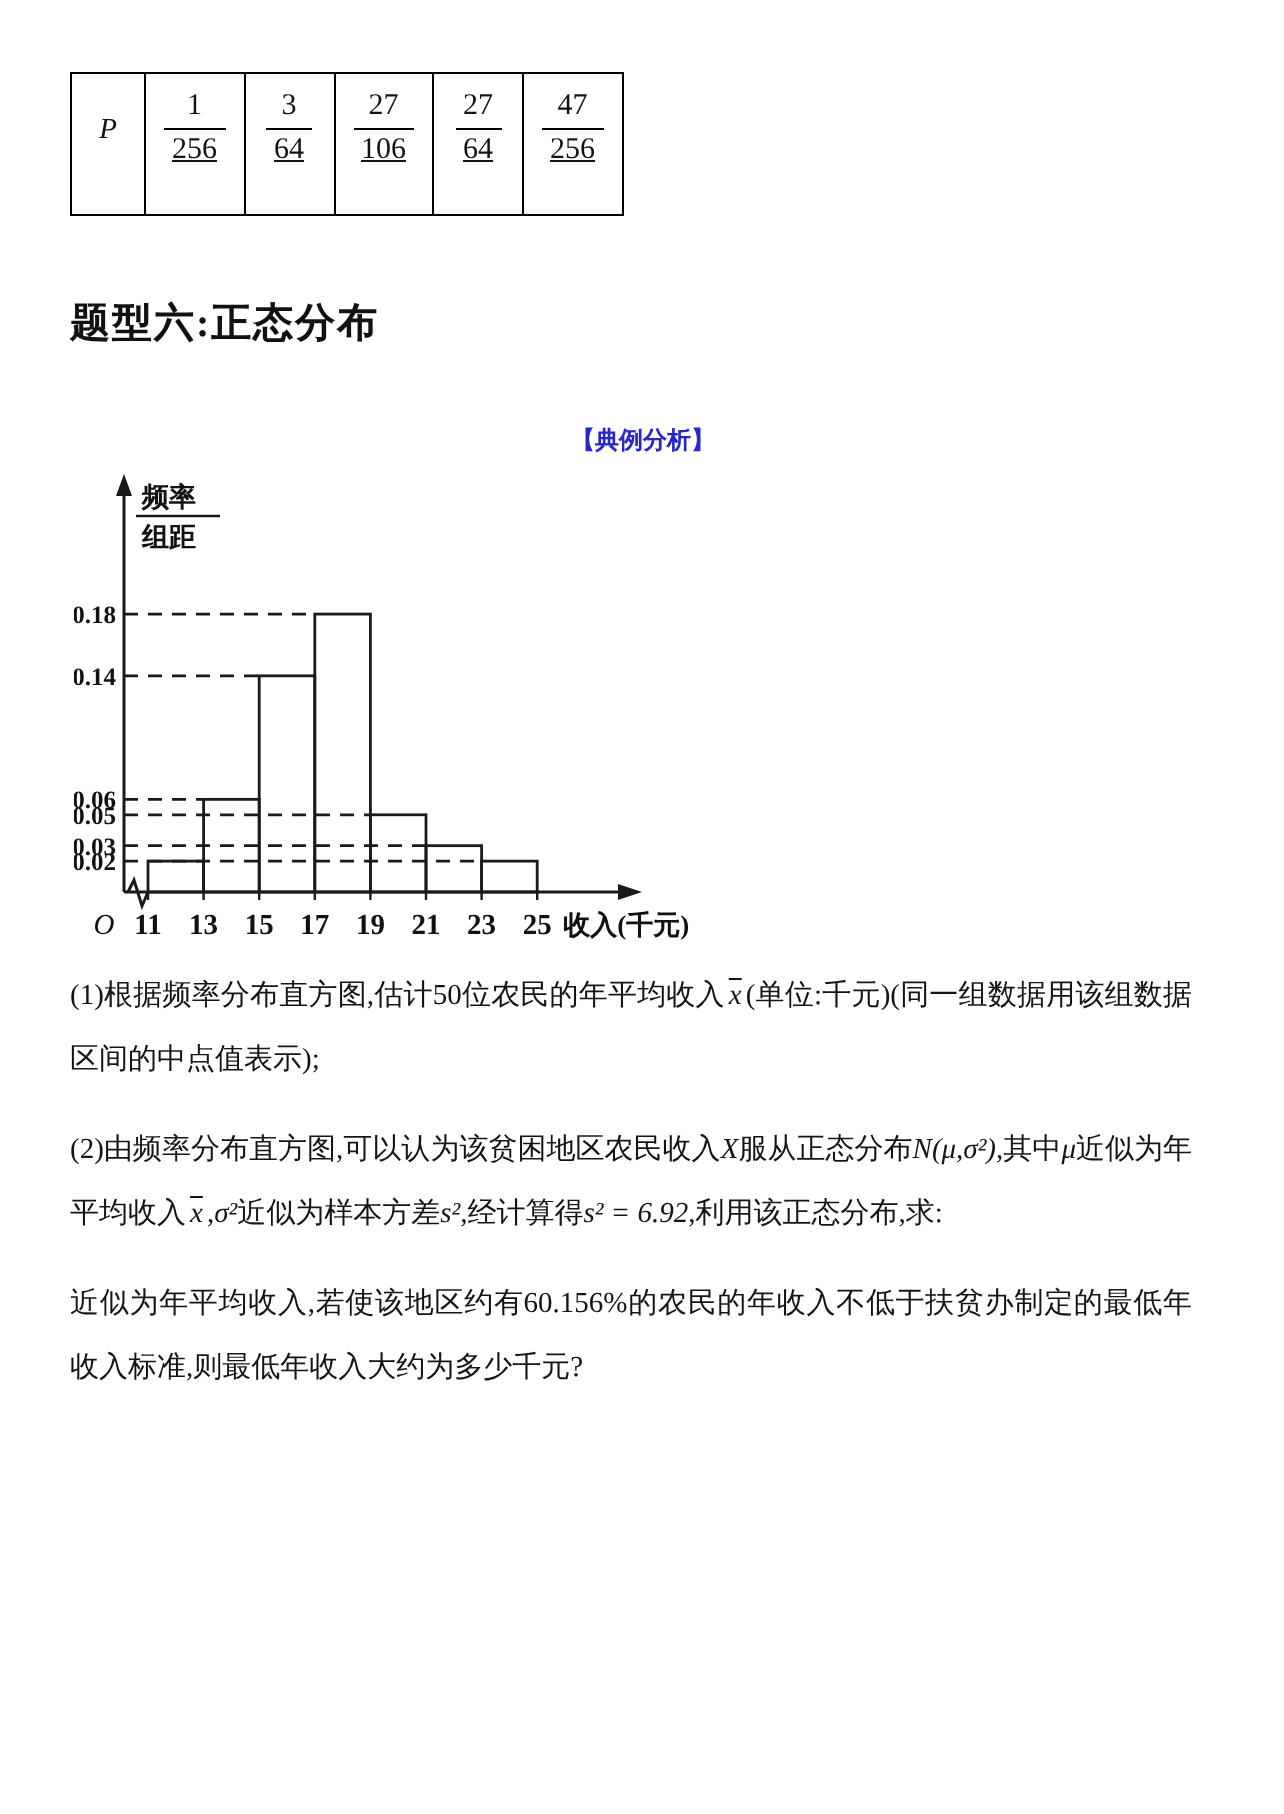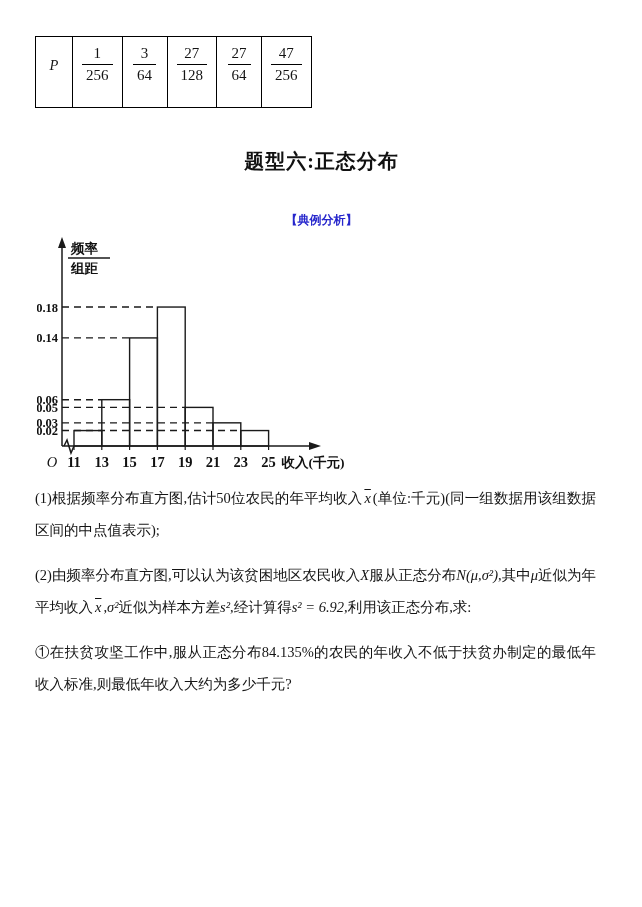--- a/index.html
+++ b/index.html
@@ -19,32 +19,31 @@
   .ptable td{
     border:1.5px solid #000;
     text-align:center;
     vertical-align:top;
     padding:7px 9px 24px 9px;
     min-width:26px;
   }
   .ptable td.pcell{padding-top:20px;min-width:18px;}
   .frac{display:inline-block;text-align:center;font-size:15px;line-height:1.1;vertical-align:middle;}
   .frac .fn{display:block;border-bottom:1.3px solid #000;padding:1px 4px 2px;}
-  .frac .fd{display:block;padding:2px 4px 0;}
+  .frac .fd{display:block;padding:2px 4px 0;text-decoration:underline;}
   
   .formula{margin:9px 0 0 4px;font-size:16px;line-height:1.2;}
   .formula .frac{font-size:15px;margin:0 2px;}
   .seg-m{font-family:"Liberation Serif", serif;font-style:italic;}
   .seg-red{color:#d40000;font-weight:bold;}
   .seg-ov{font-family:"Liberation Serif", serif;font-style:italic;text-decoration:overline;padding:0 2px;}
   .seg-num{font-family:"Liberation Serif", serif;}
   
   .sec-title{
     margin:40px 0 0 0;
-    text-align:center;
     font-size:20px;
     font-weight:bold;
     letter-spacing:1px;
     color:#111;
   }
   .analysis{
     margin:37px 0 5px 0;
     text-align:center;
     font-size:12px;
     font-weight:bold;
@@ -63,21 +62,21 @@
 <body>
 
 <div class="page">
 
   <table class="ptable">
     <tbody>
       <tr>
         <td class="pcell"><span class="seg-m">P</span></td>
         <td><span class="frac"><span class="fn">1</span><span class="fd">256</span></span></td>
         <td><span class="frac"><span class="fn">3</span><span class="fd">64</span></span></td>
-        <td><span class="frac"><span class="fn">27</span><span class="fd">128</span></span></td>
+        <td><span class="frac"><span class="fn">27</span><span class="fd">106</span></span></td>
         <td><span class="frac"><span class="fn">27</span><span class="fd">64</span></span></td>
         <td><span class="frac"><span class="fn">47</span><span class="fd">256</span></span></td>
       </tr>
     </tbody>
   </table>
 
 
   <div class="sec-title">题型六:正态分布</div>
 
   <div class="analysis">【典例分析】</div>
@@ -128,15 +127,15 @@
         <text x="15" y="233" font-size="14.5" text-anchor="middle" font-weight="normal" font-style="italic">O</text>
         <text x="244.6" y="233" font-size="13.5" text-anchor="start" font-weight="600">收入(千元)</text>
         <text x="34" y="19" font-size="13.5" text-anchor="start" font-weight="bold">频率</text>
         <line x1="31" y1="24" x2="73" y2="24" stroke="#1a1a1a" stroke-width="1.3"></line>
         <text x="34" y="39" font-size="13.5" text-anchor="start" font-weight="bold">组距</text>
       </svg>
   </div>
 
   <p class="q"><span>(1)根据频率分布直方图,估计50位农民的年平均收入</span><span class="seg-ov">x</span><span>(单位:千元)(同一组数据用该组数据区间的中点值表示);</span></p>
   <p class="q"><span>(2)由频率分布直方图,可以认为该贫困地区农民收入</span><span class="seg-m">X</span><span>服从正态分布</span><span class="seg-m">N(μ,σ²)</span><span>,其中</span><span class="seg-m">μ</span><span>近似为年平均收入</span><span class="seg-ov">x</span><span>,</span><span class="seg-m">σ²</span><span>近似为样本方差</span><span class="seg-m">s²</span><span>,经计算得</span><span class="seg-m">s² = 6.92</span><span>,利用该正态分布,求:</span></p>
-  <p class="q"><span>①在扶贫攻坚工作中,服从正态分布</span><span class="seg-num">84.135%</span><span>的农民的年收入不低于扶贫办制定的最低年收入标准,则最低年收入大约为多少千元?</span></p>
+  <p class="q"><span>近似为年平均收入,若使该地区约有</span><span class="seg-num">60.156%</span><span>的农民的年收入不低于扶贫办制定的最低年收入标准,则最低年收入大约为多少千元?</span></p>
 
 </div>
 
 </body></html>

